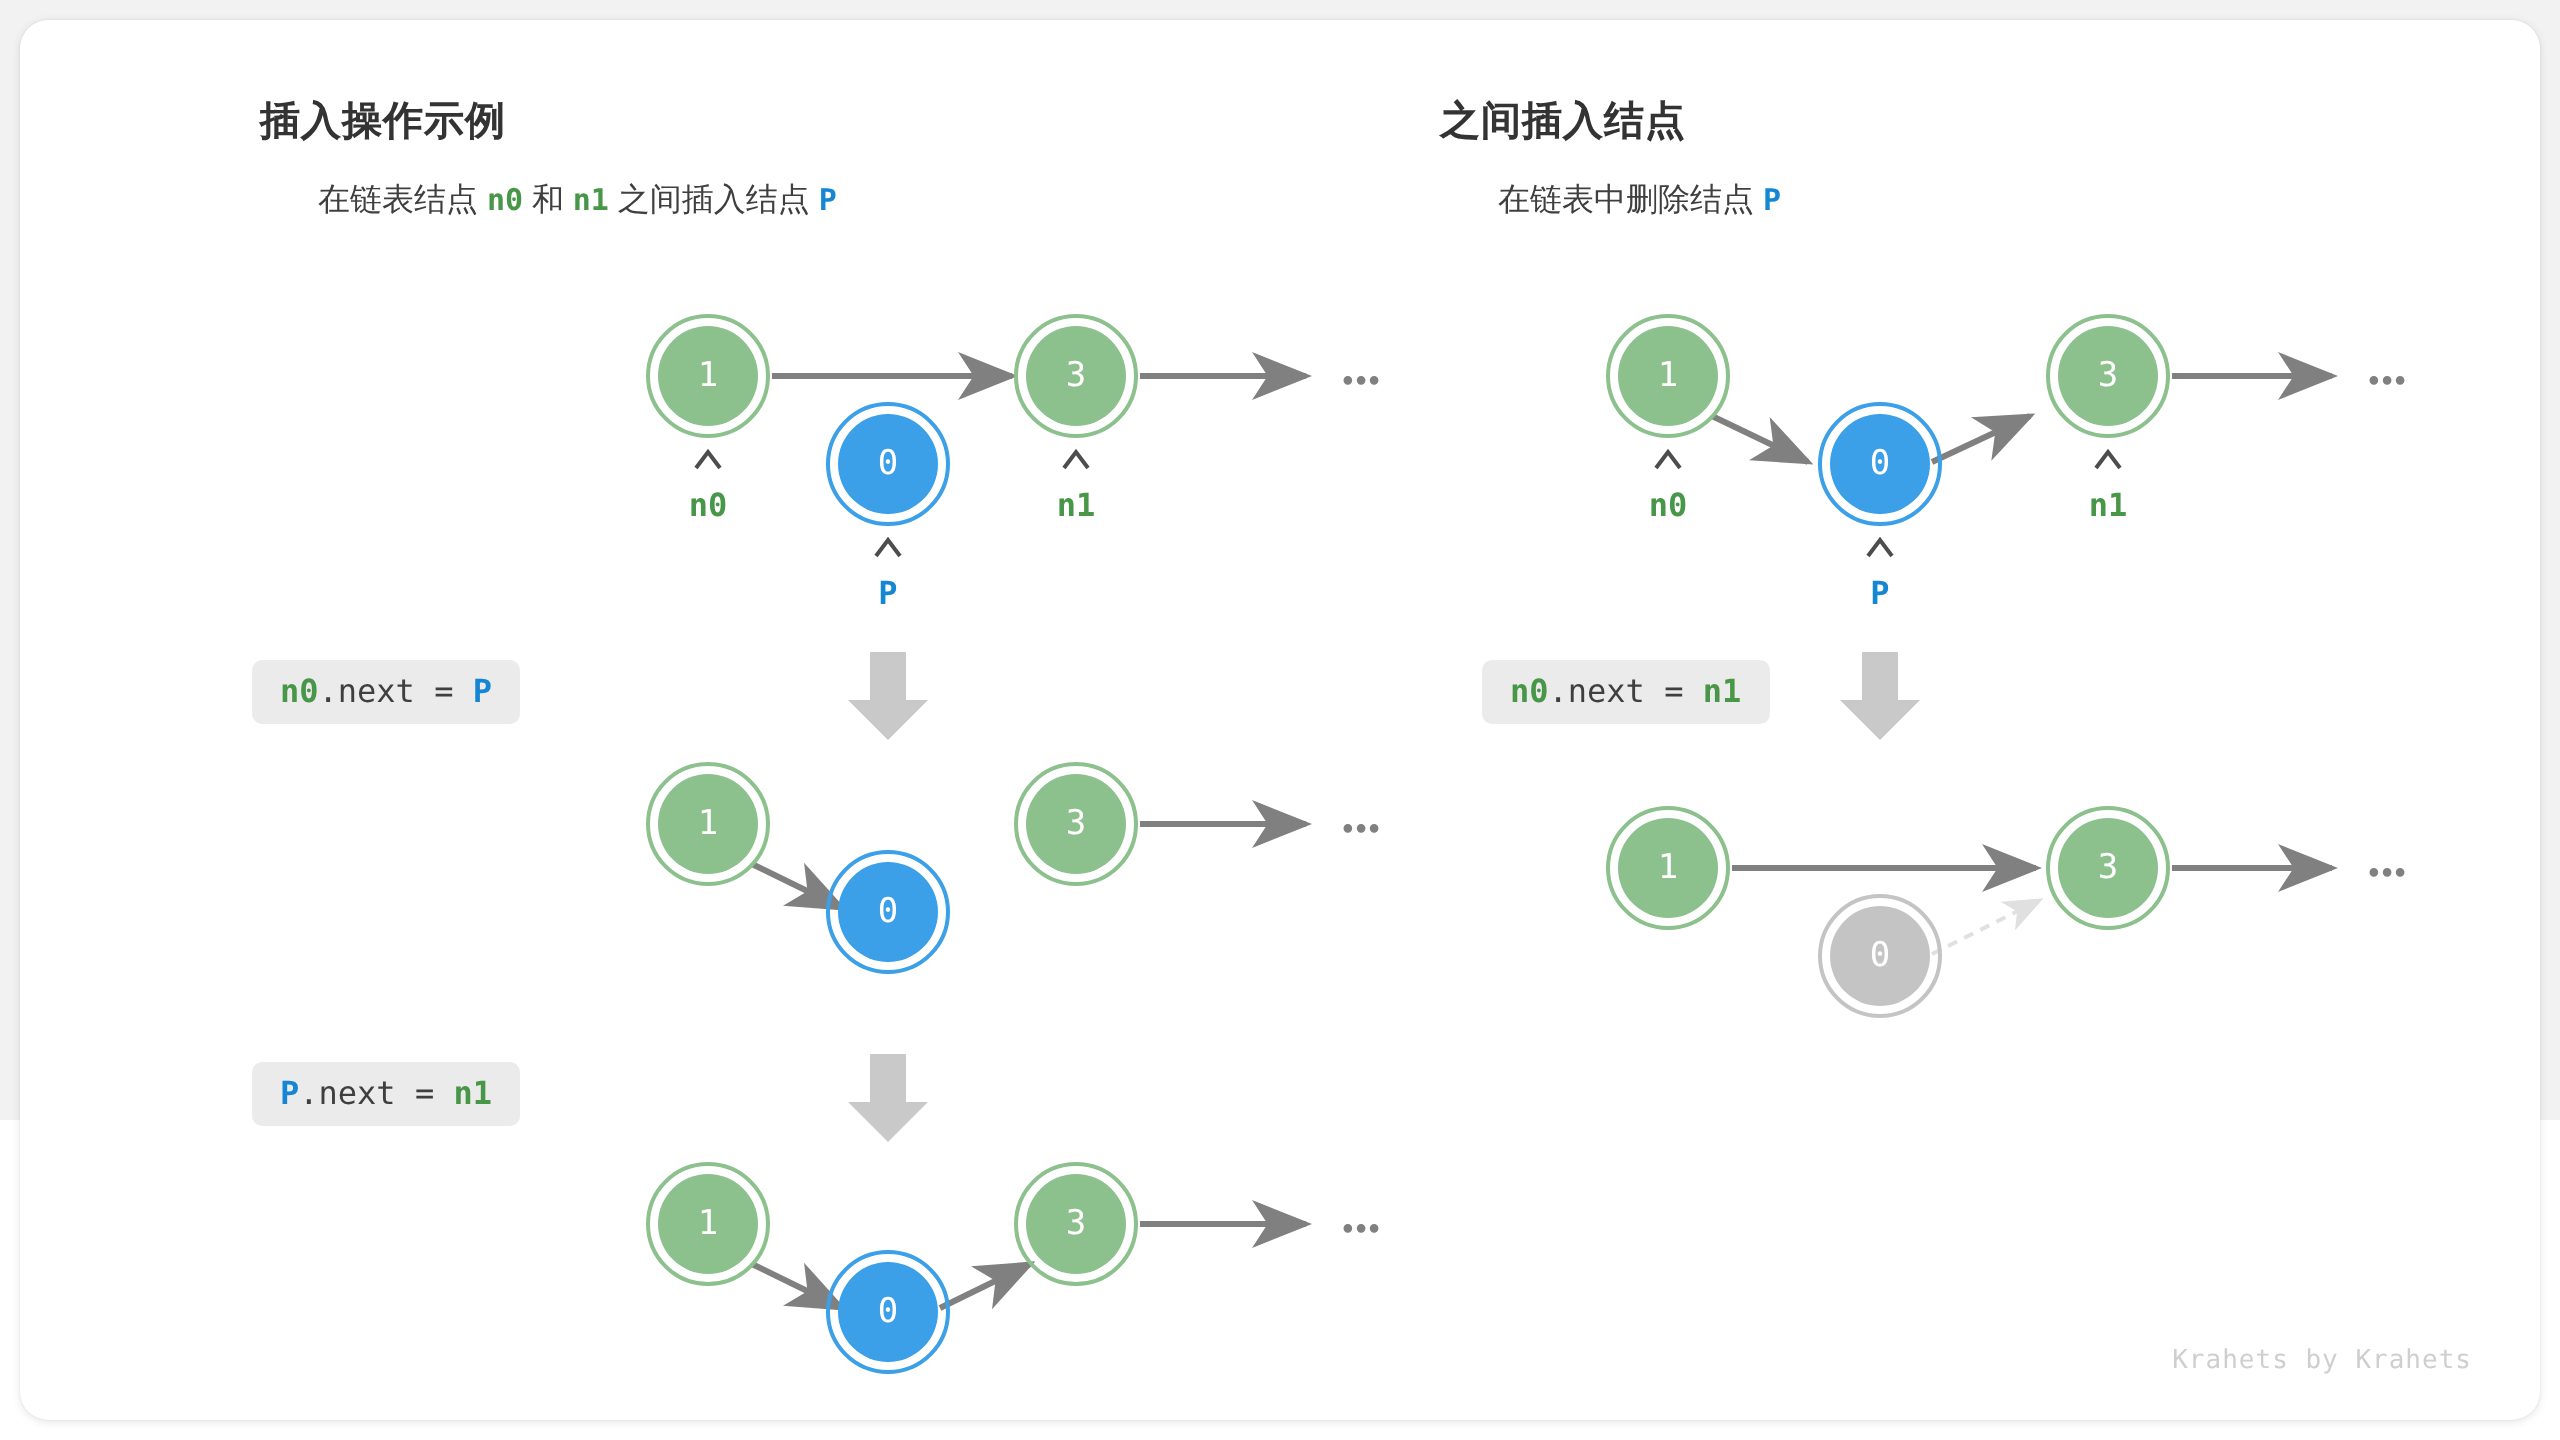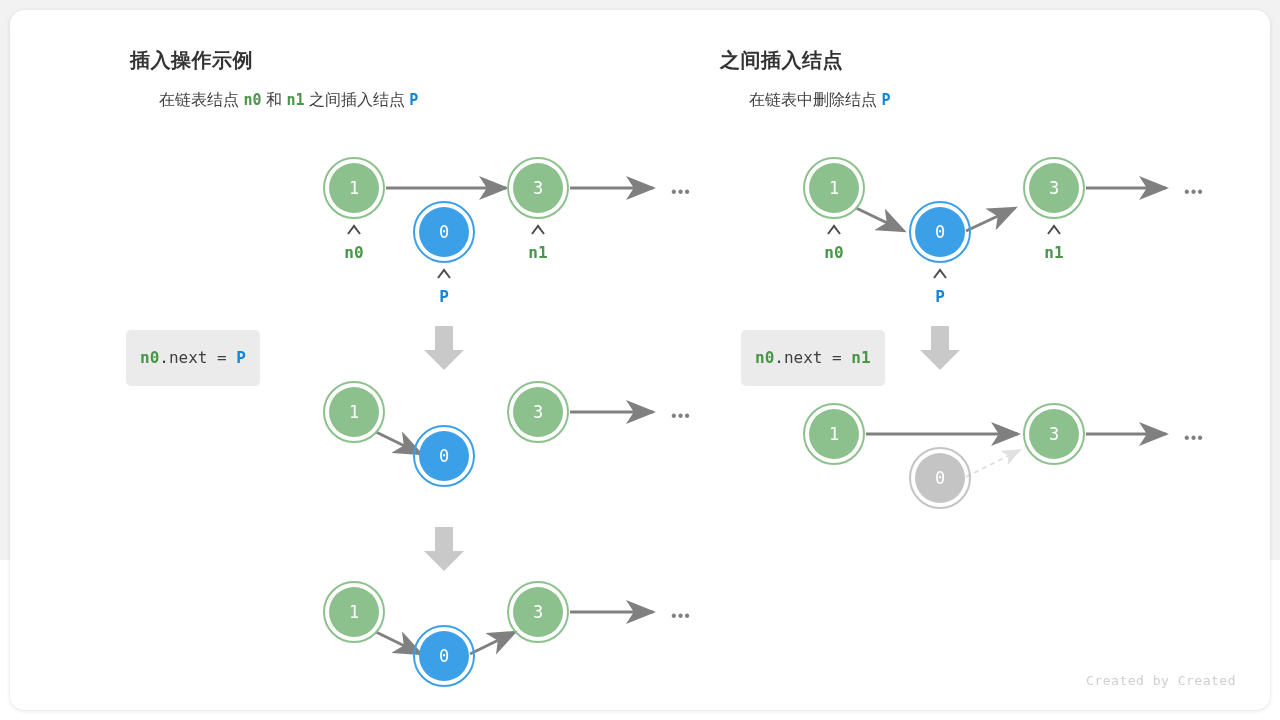--- a/index.html
+++ b/index.html
@@ -66,21 +66,21 @@
   .g { color: #489648; }
   .b { color: #1486d4; }
 
   
   .code-chip {
     position: absolute;
     background: #ebebeb;
     border-radius: 5px;
     height: 32px;
     line-height: 32px;
-    padding: 12px 14px;
+    padding: 0 14px;
     font-family: "DejaVu Sans Mono", "Liberation Mono", monospace;
     font-size: 16px;
     color: #3f3f3f;
     white-space: nowrap;
   }
   .code-chip .tk { font-weight: bold; }
   .code-chip .op { color: #3f3f3f; font-weight: normal; }
 
   .down-arrow {
     position: absolute;
@@ -187,20 +187,23 @@
         </g>
         <g>
           <circle cx="420" cy="42" r="30" fill="none" stroke="#8cc08c" stroke-width="2"></circle>
           <circle cx="420" cy="42" r="25" fill="#8cc08c"></circle>
           <text x="420" y="42" text-anchor="middle" dominant-baseline="central" font-family="DejaVu Sans Mono, Liberation Mono, monospace" font-size="17" fill="#ffffff">3</text>
         </g>
         <text x="563" y="45" text-anchor="middle" dominant-baseline="central" font-size="16" fill="#808080" letter-spacing="1">•••</text>
       </svg>
     </div>
 
+    <div class="code-chip" style="left:8px; top:521px;">
+      <span class="tk b">P</span><span class="op">.next = </span><span class="tk g">n1</span>
+    </div>
     <div class="down-arrow" style="left:298px; top:513px;">
       <svg width="56" height="52" viewBox="0 0 56 52">
         <path d="M19,4 L37,4 L37,28 L48,28 L28,48 L8,28 L19,28 Z" fill="#c9c9c9"></path>
       </svg>
     </div>
 
     <div class="stage" style="top:560px;">
       <svg width="590" height="130" viewBox="0 0 590 130">
         <line x1="258" y1="62" x2="303" y2="84" stroke="#808080" stroke-width="3" marker-end="url(#ah-gray)"></line>
         <line x1="352" y1="84" x2="397" y2="62" stroke="#808080" stroke-width="3" marker-end="url(#ah-gray)"></line>
@@ -303,15 +306,15 @@
         <g>
           <circle cx="346" cy="42" r="30" fill="none" stroke="#8cc08c" stroke-width="2"></circle>
           <circle cx="346" cy="42" r="25" fill="#8cc08c"></circle>
           <text x="346" y="42" text-anchor="middle" dominant-baseline="central" font-family="DejaVu Sans Mono, Liberation Mono, monospace" font-size="17" fill="#ffffff">3</text>
         </g>
         <text x="486" y="45" text-anchor="middle" dominant-baseline="central" font-size="16" fill="#808080" letter-spacing="1">•••</text>
       </svg>
     </div>
   </div>
 
-  <div class="footer">Created by Created</div>
+  <div class="footer">Krahets by Krahets</div>
  </div>
 </div>
 
 </body></html>

